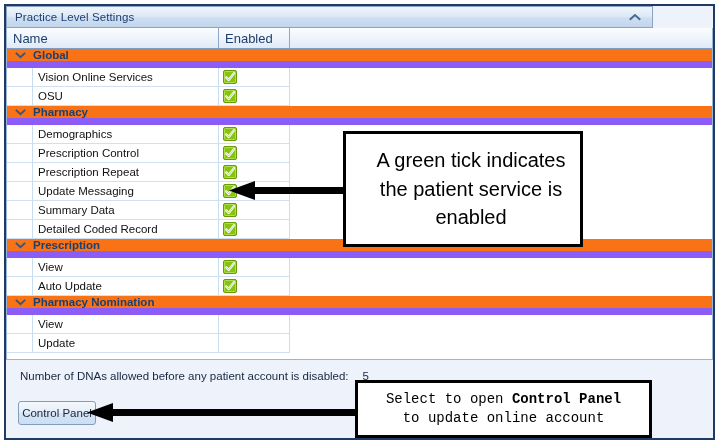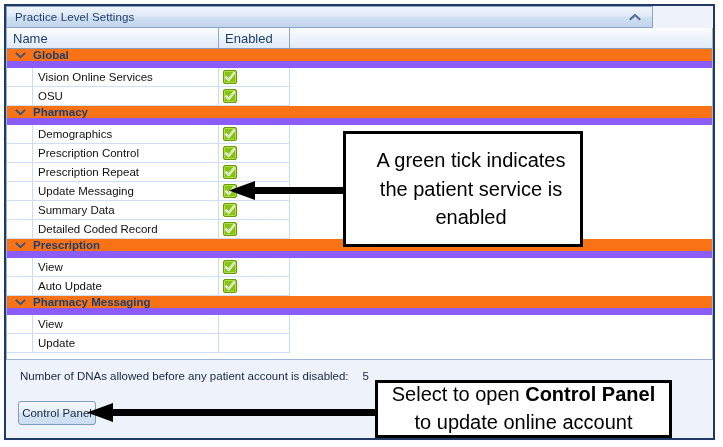--- a/index.html
+++ b/index.html
@@ -235,26 +235,27 @@
   #callout-tick {
     left: 343px;
     top: 131px;
     width: 240px;
     height: 116px;
     font-size: 20px;
     line-height: 1.42;
     padding-left: 16px;
   }
   #callout-ctrl {
-    left: 375px;
+    left: 355px;
     top: 380px;
     width: 297px;
     height: 58px;
-    font-size: 20px;
+    font-size: 14px;
     line-height: 1.38;
+    font-family: Liberation Mono, monospace;
   }
   .callout b { font-weight: bold; }
 
   
   .arrow {
     position: absolute;
     pointer-events: none;
   }
 </style>
 </head>
@@ -455,21 +456,21 @@
             </span>
           </div>
           <div class="cell-filler"></div>
         </div>
         <div class="group-row">
           <span class="group-chev">
             <svg width="11" height="7" viewBox="0 0 11 7">
               <path d="M1.5 1.5 L5.5 5.2 L9.5 1.5" fill="none" stroke="#36547d" stroke-width="1.8" stroke-linecap="square"></path>
             </svg>
           </span>
-          <span class="group-label">Pharmacy Messaging</span>
+          <span class="group-label">Pharmacy Nomination</span>
         </div>
         <div class="data-row">
           <div class="cell-indent"></div>
           <div class="cell-name">View</div>
           <div class="cell-enabled"></div>
           <div class="cell-filler"></div>
         </div>
         <div class="data-row">
           <div class="cell-indent"></div>
           <div class="cell-name">Update</div>

